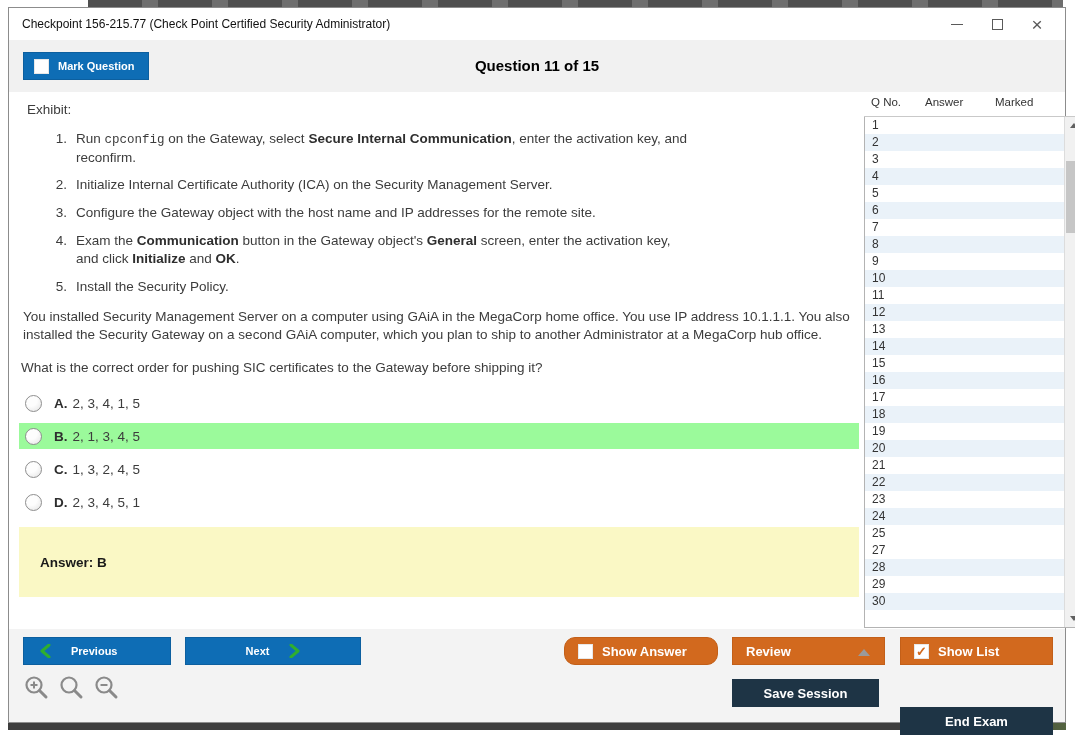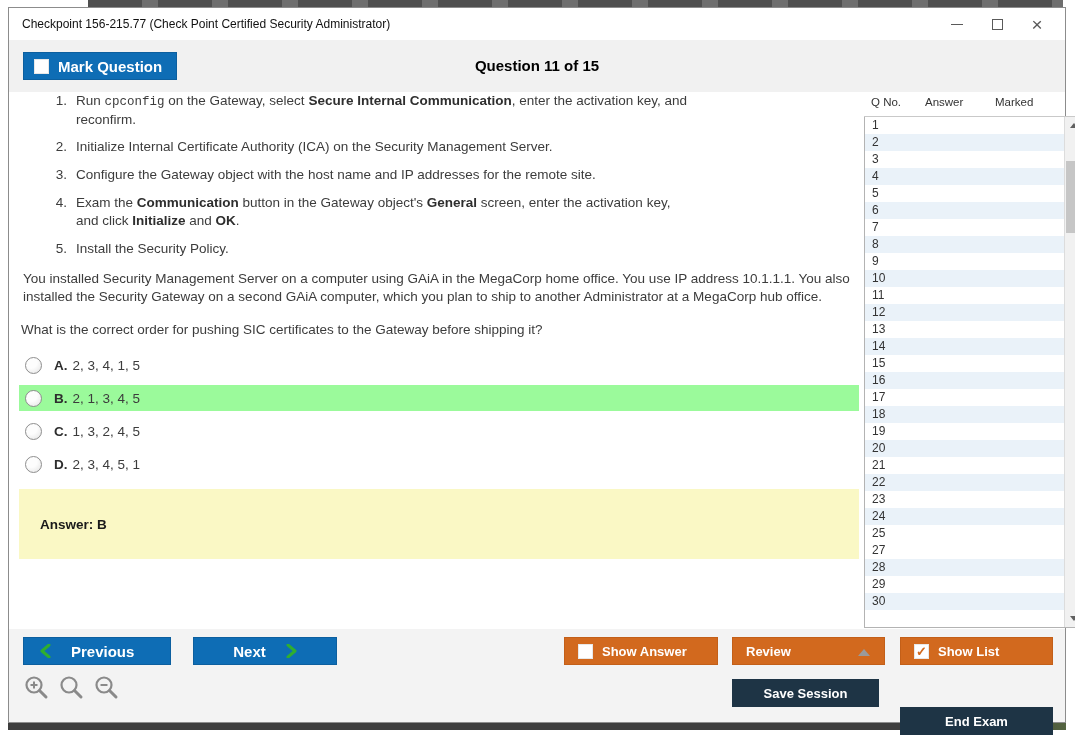--- a/index.html
+++ b/index.html
@@ -22,21 +22,21 @@
   .win-controls { position:absolute; right:8px; top:0; height:32px; display:flex; }
   .win-btn { width:40px; height:32px; display:flex; align-items:center; justify-content:center; cursor:default; }
   .glyph-min { display:block; width:12px; border-top:1px solid #5a5a5a; }
   .glyph-max { display:block; width:11px; height:11px; border:1px solid #5a5a5a; background:#fff; }
   .glyph-close { font-size:19px; color:#5a5a5a; line-height:19px; }
 
   
   .header-band { position:relative; height:52px; background:#f1f1f1; }
   .question-counter { width:100%; text-align:center; line-height:52px; font-size:15px; font-weight:bold; color:#000; }
   .btn { display:flex; align-items:center; border:none; cursor:pointer; font-family:"Liberation Sans",sans-serif; }
-  .btn-blue { background:#0e6db5; border:1px solid #0c5f9f; color:#fff; font-weight:bold; font-size:15px; }
+  .btn-blue { background:#0e6db5; border:1px solid #0c5f9f; color:#fff; font-weight:bold; font-size:11px; }
   .mark-btn { position:absolute; left:14px; top:12px; height:28px; padding:0 14px 0 10px; }
   .checkbox { width:15px; height:15px; background:#fff; border:1px solid #e8e8e8; display:inline-flex;
     align-items:center; justify-content:center; margin-right:9px; flex:0 0 auto; }
   .checkbox .check { color:#d2691e; font-size:13px; font-weight:bold; line-height:13px; }
 
   
   .content { position:absolute; left:10px; top:84px; width:842px; color:#3c3c3c; font-size:13.5px; }
   .exhibit { margin:10px 0 13px 8px; }
   .steps { list-style:none; margin-left:26px; width:645px; }
   .steps li { display:flex; margin-bottom:10px; line-height:1.32; }
@@ -66,23 +66,23 @@
   .sb-arrow { position:absolute; left:0; width:17px; height:17px; display:flex; align-items:center; justify-content:center; }
   .sb-arrow.up { top:0; } .sb-arrow.down { bottom:0; }
   .tri-up { width:0; height:0; border-left:4px solid transparent; border-right:4px solid transparent; border-bottom:5px solid #606060; }
   .tri-down { width:0; height:0; border-left:4px solid transparent; border-right:4px solid transparent; border-top:5px solid #606060; }
   .thumb { position:absolute; left:1px; top:44px; width:15px; height:72px; background:#c6c6c6; }
 
   
   .footer { position:absolute; left:0; right:0; bottom:0; height:93px; background:#f3f3f3; }
   .fbtn { position:absolute; height:28px; }
   .btn-prev { left:14px; top:8px; width:148px; padding-left:16px; }
-  .btn-next { left:184px; top:8px; width:144px; justify-content:center; }
+  .btn-next { left:176px; top:8px; width:176px; justify-content:center; }
   .btn-orange { background:#d2691e; border:1px solid #c35f18; color:#fff; font-weight:bold; font-size:13px; }
-  .btn-show-answer { left:555px; top:8px; width:154px; padding-left:13px; }
+  .btn-show-answer { left:555px; top:8px; width:154px; padding-left:13px;border-radius:11px; }
   .btn-review { left:723px; top:8px; width:153px; padding-left:13px; }
   .btn-show-list { left:891px; top:8px; width:153px; padding-left:13px; }
   .btn-navy { background:#1e3445; border:1px solid #1e3445; color:#fff; font-weight:bold; font-size:13px; justify-content:center; }
   .btn-save { left:723px; top:50px; width:147px; }
   .btn-end { left:891px; top:50px; width:153px;margin-top:28px; }
   .chev { display:inline-block; margin:0 10px; }
   .dd-tri { position:absolute; right:14px; top:11px; width:0; height:0;
     border-left:6px solid transparent; border-right:6px solid transparent; border-bottom:7px solid #9a9a9a; }
   .zoom-tools { position:absolute; left:14px; top:46px; display:flex; gap:9px; }
   .zoom-tools svg { display:block; cursor:pointer; }
@@ -113,20 +113,21 @@
 
     <div class="header-band">
       <button class="btn btn-blue mark-btn">
         <span class="checkbox"></span>
         <span>Mark Question</span>
       </button>
       <div class="question-counter">Question 11 of 15</div>
     </div>
 
     <div class="content">
+      <div class="exhibit">Exhibit:</div>
 
       <ol class="steps">
         <li>
           <span class="num">1.</span>
           <div><span>Run </span><span class="mono">cpconfig</span><span> on the Gateway, select </span><span class="b">Secure Internal Communication</span><span>, enter the activation key, and reconfirm.</span></div>
         </li>
         <li>
           <span class="num">2.</span>
           <div><span>Initialize Internal Certificate Authority (ICA) on the Security Management Server.</span></div>
         </li>

